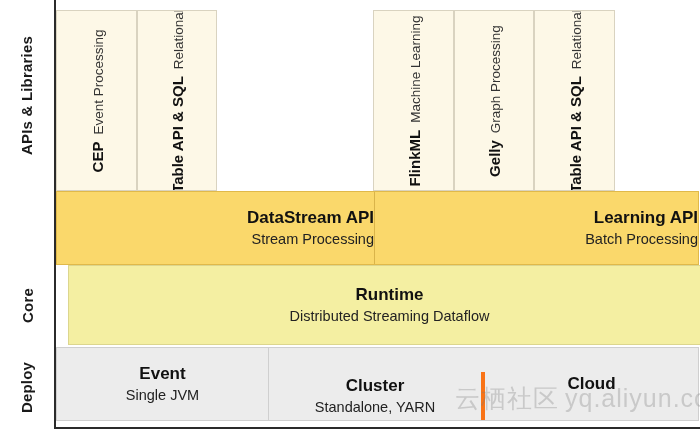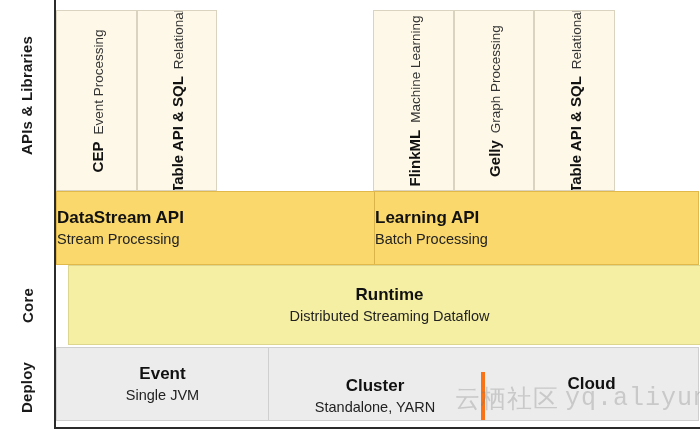--- a/index.html
+++ b/index.html
@@ -111,21 +111,21 @@
     height: 74px;
     display: flex;
     background: #FAD86B;
     border: 1px solid #E0B94A;
     box-sizing: border-box;
   }
   .api-cell {
     flex: 0 0 auto;
     display: flex;
     flex-direction: column;
-    align-items: flex-start;
+    align-items: flex-end;
     justify-content: center;
     box-sizing: border-box;
   }
   #api-cell-datastream { width: 318px; border-right: 1px solid #D9B44A; }
   #api-cell-dataset    { width: 323px; }
   .band-title {
     font-weight: bold;
     font-size: 17px;
     color: #111111;
     line-height: 1.25;
@@ -185,21 +185,20 @@
     width: 245px;
     height: 34px;
     display: flex;
     align-items: center;
     font-size: 25px;
     color: rgba(120,120,120,0.30);
     letter-spacing: 1px;
     white-space: nowrap;
     pointer-events: none;
     user-select: none;
-    font-family: Liberation Mono, monospace;
   }
   #watermark .wm-cn { margin-right: 6px; }
 </style>
 </head>
 <body>
 
 <div id="stack-diagram">
 
   <div class="axis-label" id="axis-apis">
     <span>APIs &amp; Libraries</span>

